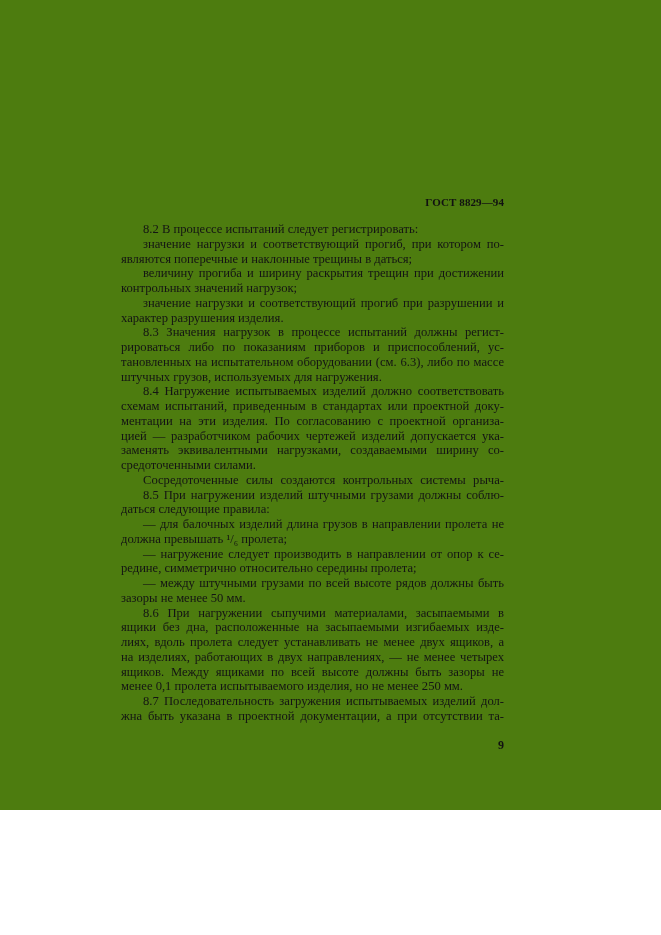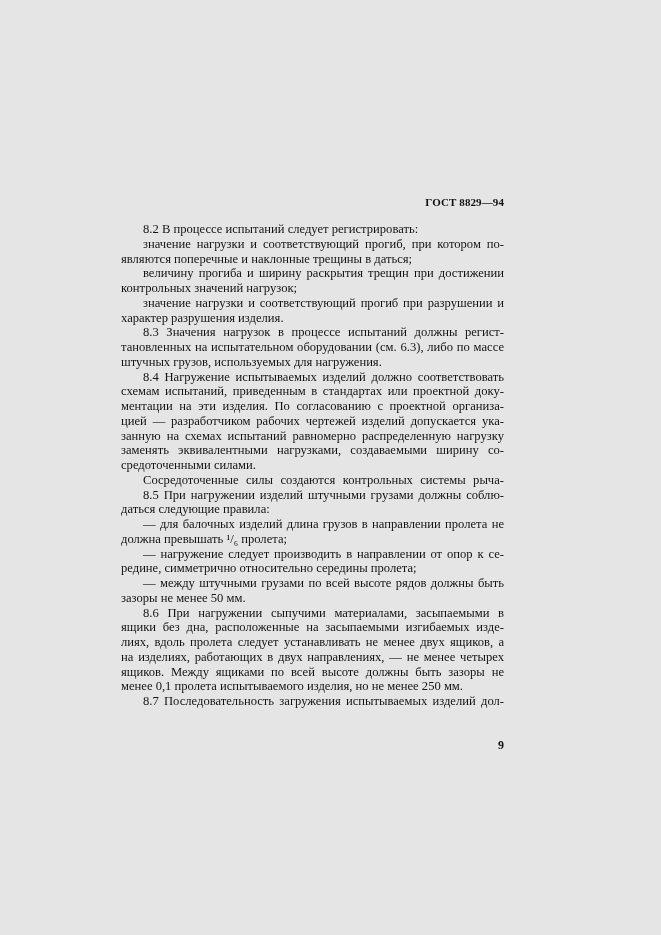--- a/index.html
+++ b/index.html
@@ -1,17 +1,17 @@
 <!DOCTYPE html>
 <html><head>
 <meta charset="utf-8">
 <style>
   html, body { margin: 0; padding: 0; background: #ffffff; }
   body { width: 661px; height: 935px; position: relative; overflow: hidden; }
-  .page { position: absolute; left: 0; top: 0; width: 661px; height: 935px; background: #e5e5e5; }
+  .page { position: absolute; left: 0; top: 0; width: 661px; height: 810px; background: #4d7c0f; }
   .header {
     position: absolute; left: 420px; top: 196px; width: 84px; text-align: right;
     font-family: "Liberation Serif", serif; font-weight: bold; font-size: 11px; color: #111;
     letter-spacing: 0.1px;
   }
   .body {
     position: absolute; left: 121px; top: 222px; width: 383px;
     font-family: "Liberation Serif", serif; font-size: 12.6px; line-height: 14.75px; color: #141414;
   }
   .line { display: block; white-space: nowrap; text-align: justify; text-align-last: justify; height: 14.75px; overflow: visible; }
@@ -29,40 +29,41 @@
   <div class="header">ГОСТ 8829—94</div>
   <div class="body" id="body">
       <span class="line indent last">8.2 В процессе испытаний следует регистрировать:</span>
       <span class="line indent">значение нагрузки и соответствующий прогиб, при котором по-</span>
       <span class="line last">являются поперечные и наклонные трещины в даться;</span>
       <span class="line indent">величину прогиба и ширину раскрытия трещин при достижении</span>
       <span class="line last">контрольных значений нагрузок;</span>
       <span class="line indent">значение нагрузки и соответствующий прогиб при разрушении и</span>
       <span class="line last">характер разрушения изделия.</span>
       <span class="line indent">8.3 Значения нагрузок в процессе испытаний должны регист-</span>
+      <span class="line">рироваться либо по показаниям приборов и приспособлений, ус-</span>
       <span class="line">тановленных на испытательном оборудовании (см. 6.3), либо по массе</span>
       <span class="line last">штучных грузов, используемых для нагружения.</span>
       <span class="line indent">8.4 Нагружение испытываемых изделий должно соответствовать</span>
       <span class="line">схемам испытаний, приведенным в стандартах или проектной доку-</span>
       <span class="line">ментации на эти изделия. По согласованию с проектной организа-</span>
       <span class="line">цией — разработчиком рабочих чертежей изделий допускается ука-</span>
-      <span class="line">занную на схемах испытаний равномерно распределенную нагрузку</span>
       <span class="line">заменять эквивалентными нагрузками, создаваемыми ширину со-</span>
       <span class="line last">средоточенными силами.</span>
       <span class="line indent">Сосредоточенные силы создаются контрольных системы рыча-</span>
       <span class="line indent">8.5 При нагружении изделий штучными грузами должны соблю-</span>
       <span class="line last">даться следующие правила:</span>
       <span class="line indent">— для балочных изделий длина грузов в направлении пролета не</span>
       <span class="line last">должна превышать ¹/₆ пролета;</span>
       <span class="line indent">— нагружение следует производить в направлении от опор к се-</span>
       <span class="line last">редине, симметрично относительно середины пролета;</span>
       <span class="line indent">— между штучными грузами по всей высоте рядов должны быть</span>
       <span class="line last">зазоры не менее 50 мм.</span>
       <span class="line indent">8.6 При нагружении сыпучими материалами, засыпаемыми в</span>
       <span class="line">ящики без дна, расположенные на засыпаемыми изгибаемых изде-</span>
       <span class="line">лиях, вдоль пролета следует устанавливать не менее двух ящиков, а</span>
       <span class="line">на изделиях, работающих в двух направлениях, — не менее четырех</span>
       <span class="line">ящиков. Между ящиками по всей высоте должны быть зазоры не</span>
       <span class="line last">менее 0,1 пролета испытываемого изделия, но не менее 250 мм.</span>
       <span class="line indent">8.7 Последовательность загружения испытываемых изделий дол-</span>
+      <span class="line">жна быть указана в проектной документации, а при отсутствии та-</span>
     </div>
   <div class="pagenum">9</div>
 </div>
 
 </body></html>

